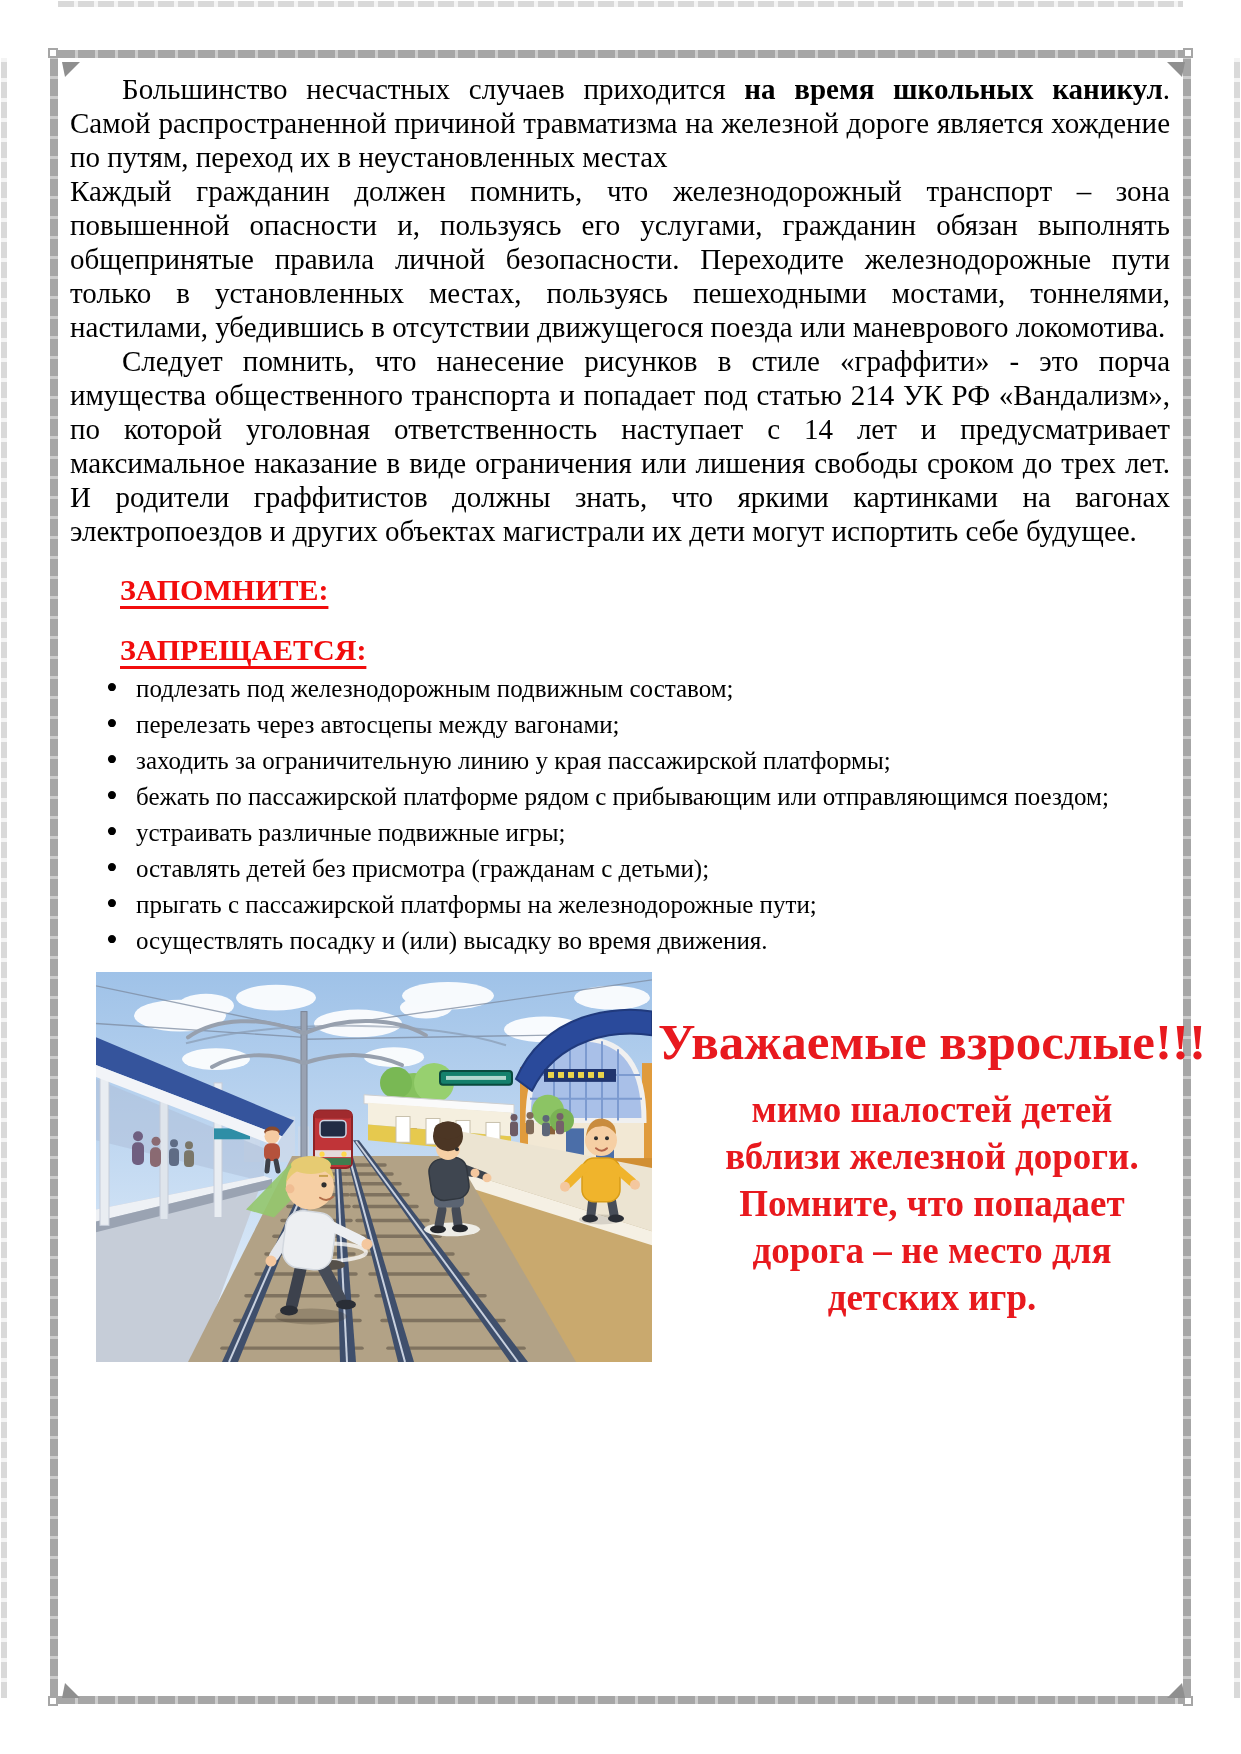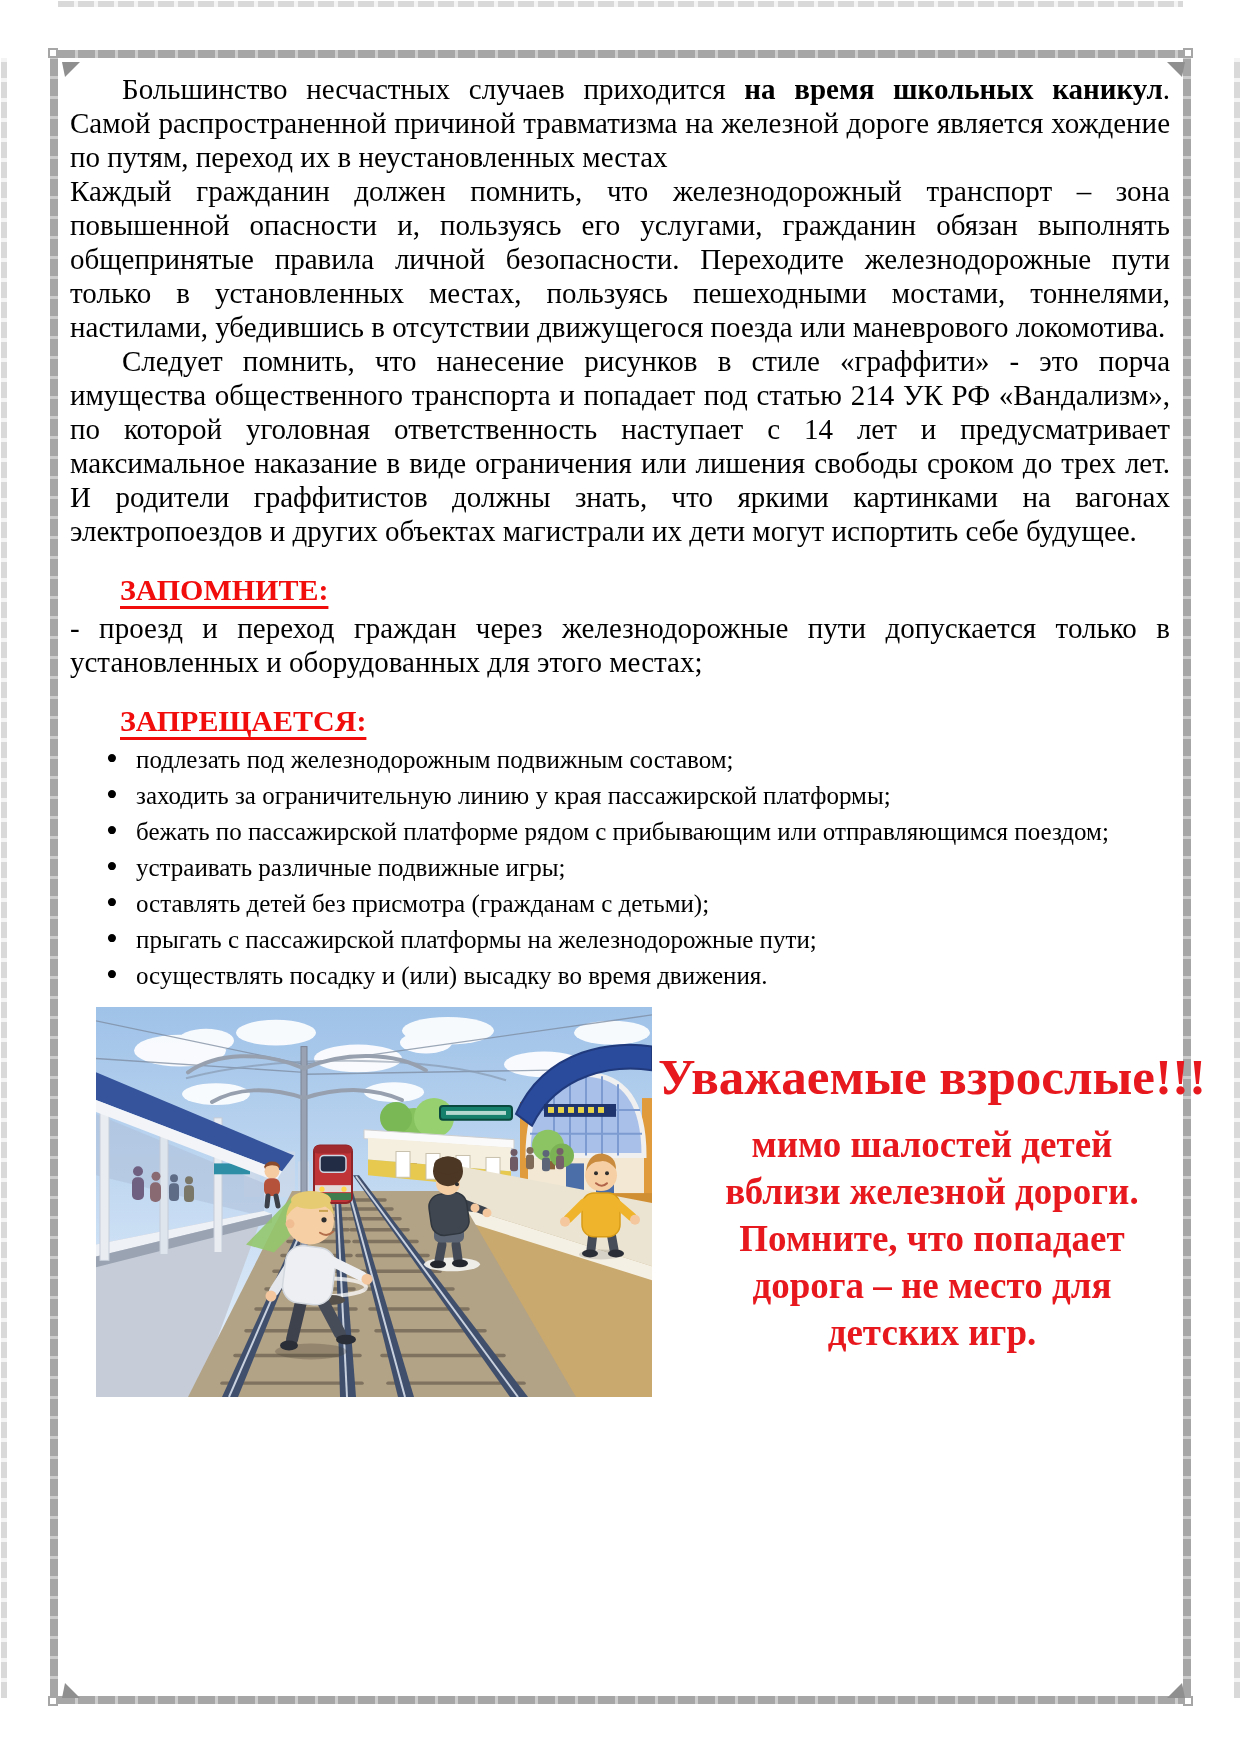--- a/index.html
+++ b/index.html
@@ -90,25 +90,25 @@
 
   <div class="content">
 
     <p class="body indent"><span>Большинство несчастных случаев приходится </span><span class="bold">на время школьных каникул</span><span>. Самой распространенной причиной травматизма на железной дороге является хождение по путям, переход их в неустановленных местах</span></p>
 
     <p class="body">Каждый гражданин должен помнить, что железнодорожный транспорт – зона повышенной опасности и, пользуясь его услугами, гражданин обязан выполнять общепринятые правила личной безопасности. Переходите железнодорожные пути только в установленных местах, пользуясь пешеходными мостами, тоннелями, настилами, убедившись в отсутствии движущегося поезда или маневрового локомотива.</p>
 
     <p class="body indent">Следует помнить, что нанесение рисунков в стиле «граффити» - это порча имущества общественного транспорта и попадает под статью 214 УК РФ «Вандализм», по которой уголовная ответственность наступает с 14 лет и предусматривает максимальное наказание в виде ограничения или лишения свободы сроком до трех лет. И родители граффитистов должны знать, что яркими картинками на вагонах электропоездов и других объектах магистрали их дети могут испортить себе будущее.</p>
 
     <h2 class="red-head">ЗАПОМНИТЕ:</h2>
-    <p class="body">- проезд и переход граждан через железнодорожные пути допускается только в установленных и оборудованных для этого местах;</p>
 
     <h2 class="red-head">ЗАПРЕЩАЕТСЯ:</h2>
     <ul class="forbid">
       <li>подлезать под железнодорожным подвижным составом;</li>
+      <li>перелезать через автосцепы между вагонами;</li>
       <li>заходить за ограничительную линию у края пассажирской платформы;</li>
       <li>бежать по пассажирской платформе рядом с прибывающим или отправляющимся поездом;</li>
       <li>устраивать различные подвижные игры;</li>
       <li>оставлять детей без присмотра (гражданам с детьми);</li>
       <li>прыгать с пассажирской платформы на железнодорожные пути;</li>
       <li>осуществлять посадку и (или) высадку во время движения.</li>
     </ul>
 
     <div class="bottom-section">
 

